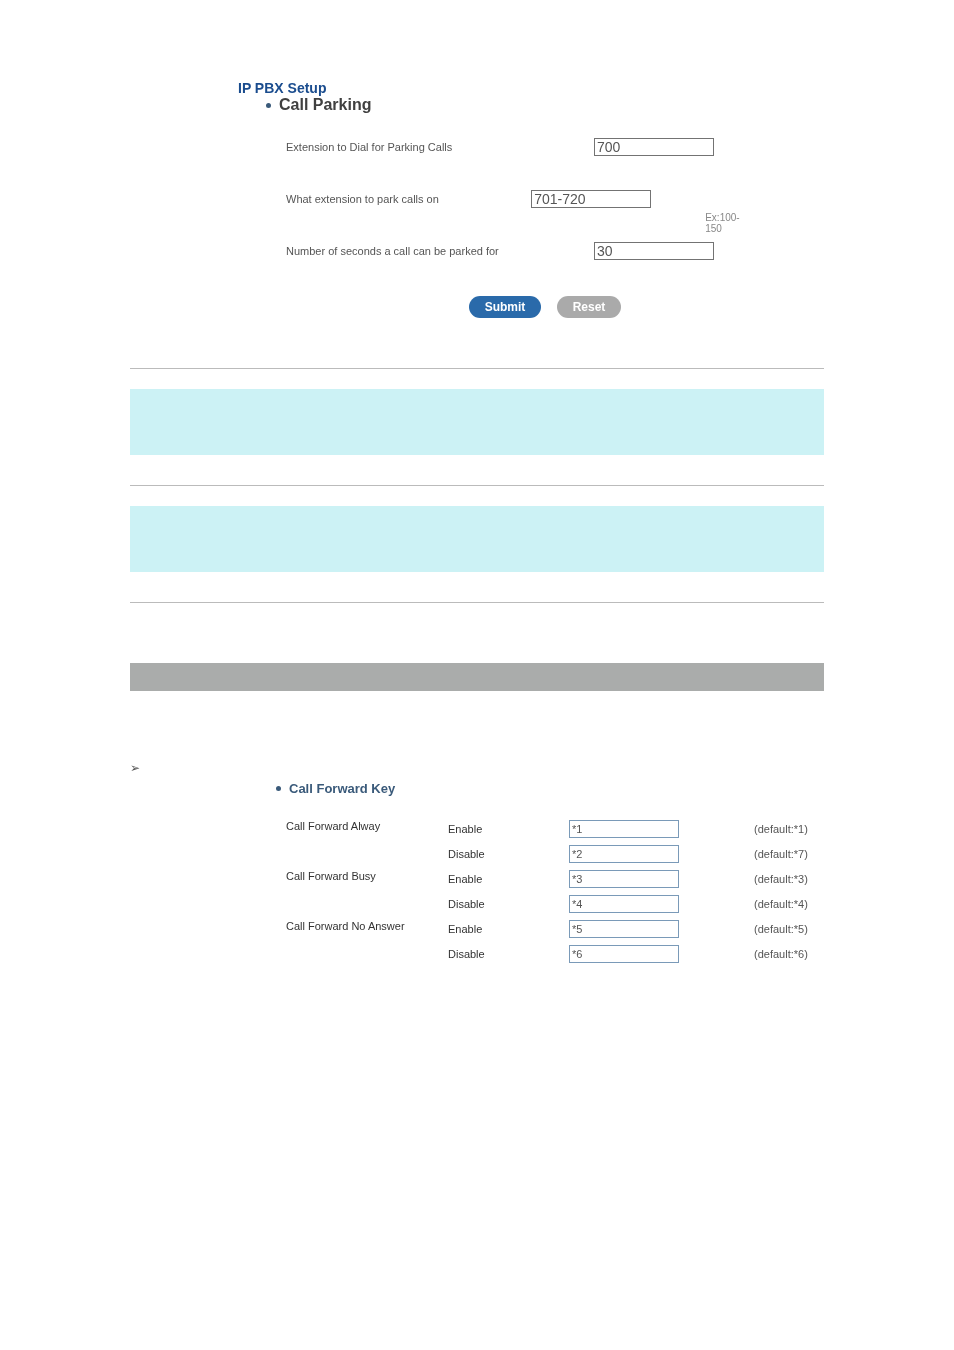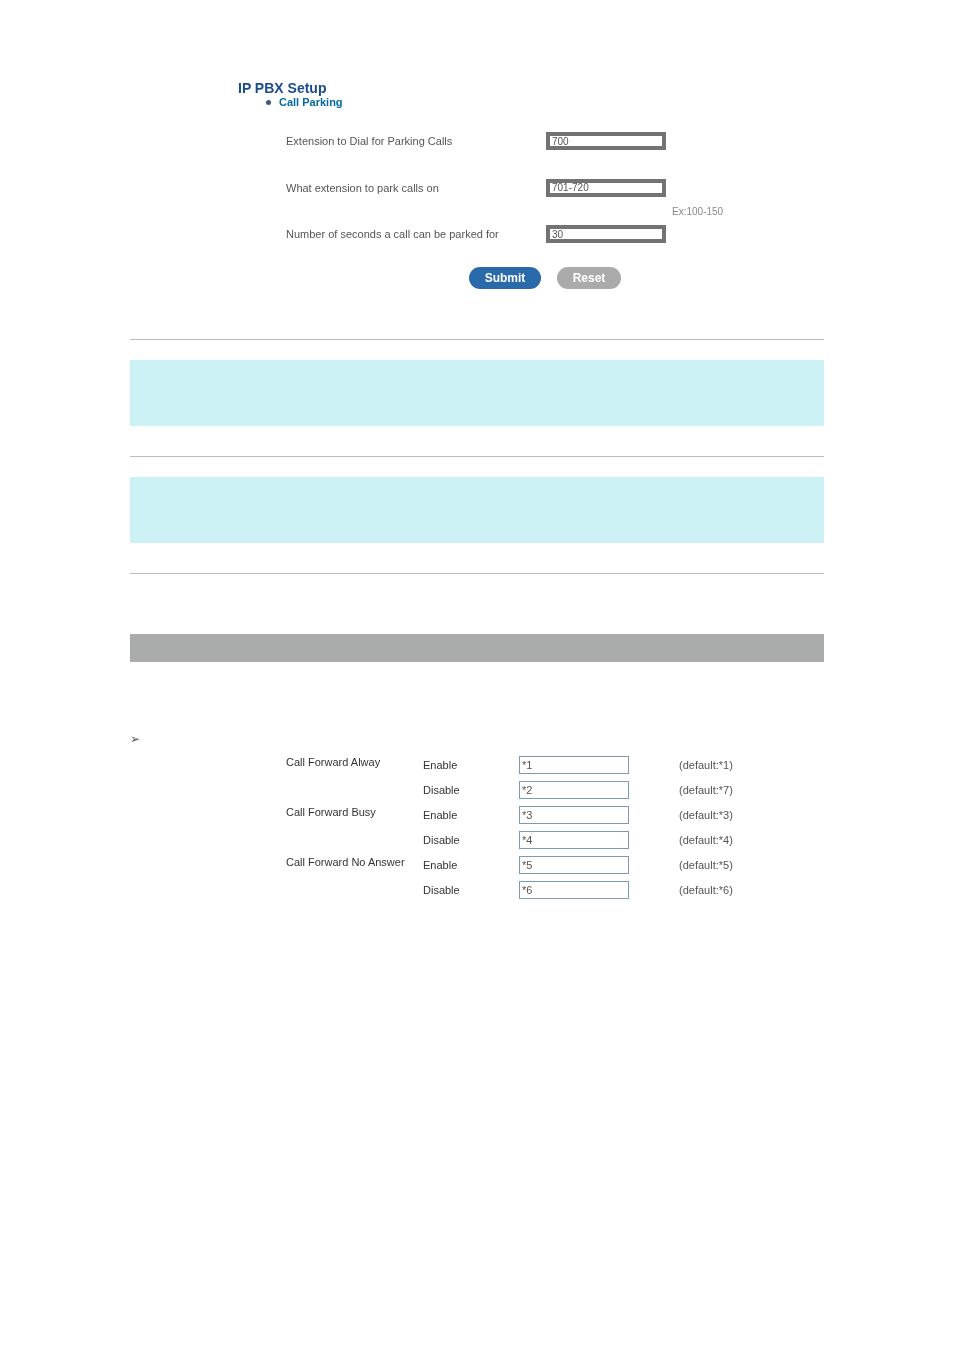--- a/index.html
+++ b/index.html
@@ -32,55 +32,56 @@
       margin-bottom: 24px;
     }
     .bullet {
       width: 5px;
       height: 5px;
       background: #3a5a7a;
       border-radius: 50%;
       margin-right: 8px;
     }
     .section-label {
-      color: #0369a1;
+      color: #404040;
       font-weight: bold;
-      font-size: 11px;
+      font-size: 16px;
     }
     .form-area {
       margin-left: 48px;
     }
     .form-row {
       display: flex;
       align-items: center;
       margin-bottom: 8px;
+      gap: 48px;
     }
     .form-label {
       width: 260px;
       color: #555;
       font-size: 11px;
     }
     .text-input {
-      border: 4px solid #737373;
+      border: 1px solid #737373;
       height: 18px;
       width: 120px;
       padding: 0 2px;
       font-family: Verdana, Arial, sans-serif;
-      font-size: 10px;
+      font-size: 14px;
       color: #555;
     }
     .hint {
       margin-left: 6px;
       color: #888;
       font-size: 10px;
       margin-top: 48px;
     }
     .button-row {
       text-align: center;
-      margin-top: 24px;
+      margin-top: 36px;
       padding-left: 60px;
     }
     .btn {
       display: inline-block;
       border: none;
       cursor: pointer;
       padding: 4px 16px;
       border-radius: 12px;
       font-size: 12px;
       font-weight: bold;
@@ -135,20 +136,21 @@
     .cfk-title {
       color: #3a5a7a;
       font-weight: bold;
       font-size: 13px;
     }
     .cfk-grid {
       margin-left: 10px;
     }
     .cfk-group {
       display: flex;
+      justify-content: space-between;
     }
     .cfk-col-label {
       width: 137px;
       padding-top: 4px;
       color: #333;
       font-size: 11px;
     }
     .cfk-col-ed {
       width: 96px;
     }
@@ -231,20 +233,24 @@
 
   <div class="cyan-block"></div>
 
   <hr class="divider-line">
 
   <div class="gray-block"></div>
 
   <div class="arrow-icon">➢</div>
 
   <div class="cfk-container">
+    <div class="cfk-bullet-section">
+      <span class="cfk-bullet"></span>
+      <span class="cfk-title">Call Forward Key</span>
+    </div>
 
     <div class="cfk-grid">
 
       <div class="cfk-group">
         <div class="cfk-col-label">Call Forward Alway</div>
         <div class="cfk-col-ed">
           <div class="cfk-ed-cell">Enable</div>
           <div class="cfk-ed-cell">Disable</div>
         </div>
         <div class="cfk-col-input">

